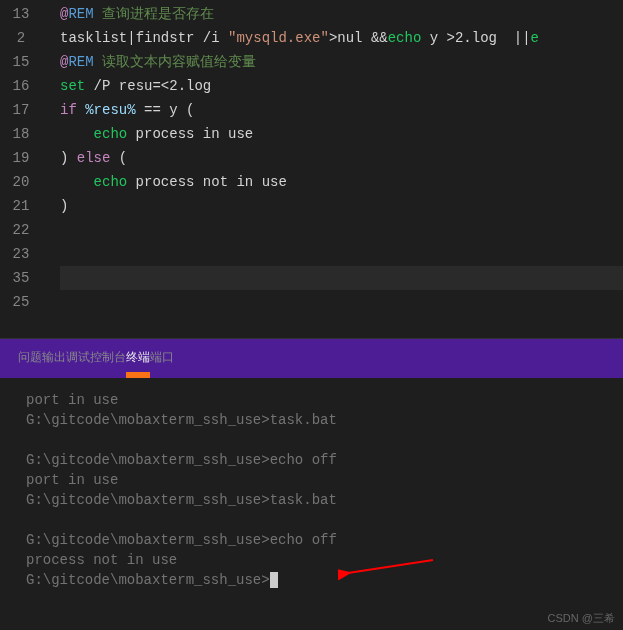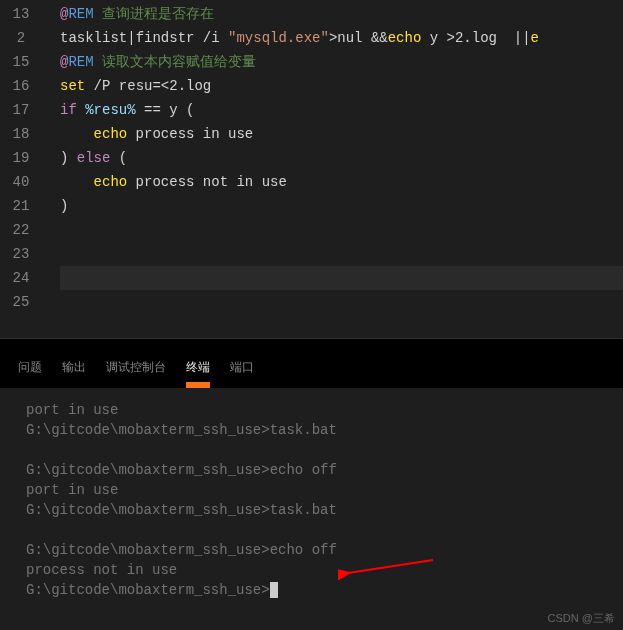--- a/index.html
+++ b/index.html
@@ -31,36 +31,35 @@
   .code {
     flex: 1;
     line-height: 24px;
     white-space: pre;
     padding-top: 2px;
   }
   .code-line { height: 24px; }
   .code-line.current { background: #2a2a2a; }
   .kw-rem { color: #569cd6; }
   .kw-at { color: #c586c0; }
-  .kw-cmd { color: #fde047; margin-top: 16px; }
+  .kw-cmd { color: #22c55e; margin-top: 16px; }
   .kw-flow { color: #c586c0; }
   .str { color: #ce9178; }
   .comment { color: #608b4e; }
   .var { color: #9cdcfe; }
   .op { color: #d4d4d4; }
   .plain { color: #d4d4d4; }
 
   .panel-tabs {
     display: flex;
-    gap: 20px;
-    padding: 20px 18px 0 18px;
+    padding: 10px 18px 0 18px;
     font-family: -apple-system, 'Segoe UI', sans-serif;
     font-size: 12px;
     color: #888;
-    background: #000000;
+    background: #4c1d95;
     border-top: 1px solid #333;
   }
   .panel-tabs .tab {
     padding-bottom: 6px;
     cursor: pointer;
   }
   .panel-tabs .tab.active {
     color: #e7e7e7;
     border-bottom: 6px solid #f97316;
   }
@@ -100,25 +99,25 @@
 
 <div class="editor-area">
   <div class="gutter" id="gutter">
       <div>13</div>
       <div>2</div>
       <div>15</div>
       <div>16</div>
       <div>17</div>
       <div>18</div>
       <div>19</div>
-      <div>40</div>
+      <div>20</div>
       <div>21</div>
       <div>22</div>
       <div>23</div>
-      <div>24</div>
+      <div>35</div>
       <div>25</div>
     </div>
   <div class="code" id="code"><div class="code-line"><span class="kw-at">@</span><span class="kw-rem">REM</span><span class="comment"> 查询进程是否存在</span></div><div class="code-line"><span class="plain">tasklist</span><span class="op">|</span><span class="plain">findstr /i </span><span class="str">"mysqld.exe"</span><span class="op">&gt;</span><span class="plain">nul </span><span class="op">&amp;&amp;</span><span class="kw-cmd">echo</span><span class="plain"> y </span><span class="op">&gt;</span><span class="plain">2.log  </span><span class="op">||</span><span class="kw-cmd">e</span></div><div class="code-line"><span class="kw-at">@</span><span class="kw-rem">REM</span><span class="comment"> 读取文本内容赋值给变量</span></div><div class="code-line"><span class="kw-cmd">set</span><span class="plain"> /P resu</span><span class="op">=&lt;</span><span class="plain">2.log</span></div><div class="code-line"><span class="kw-flow">if</span><span class="plain"> </span><span class="var">%resu%</span><span class="plain"> </span><span class="op">==</span><span class="plain"> y </span><span class="op">(</span></div><div class="code-line"><span class="plain">    </span><span class="kw-cmd">echo</span><span class="plain"> process in use</span></div><div class="code-line"><span class="op">)</span><span class="plain"> </span><span class="kw-flow">else</span><span class="plain"> </span><span class="op">(</span></div><div class="code-line"><span class="plain">    </span><span class="kw-cmd">echo</span><span class="plain"> process not in use</span></div><div class="code-line"><span class="op">)</span></div><div class="code-line"></div><div class="code-line"></div><div class="code-line current"></div><div class="code-line"></div></div>
 </div>
 
 <div class="panel-tabs" id="panel-tabs">
     <div class="tab">问题</div>
     <div class="tab">输出</div>
     <div class="tab">调试控制台</div>
     <div class="tab active">终端</div>

